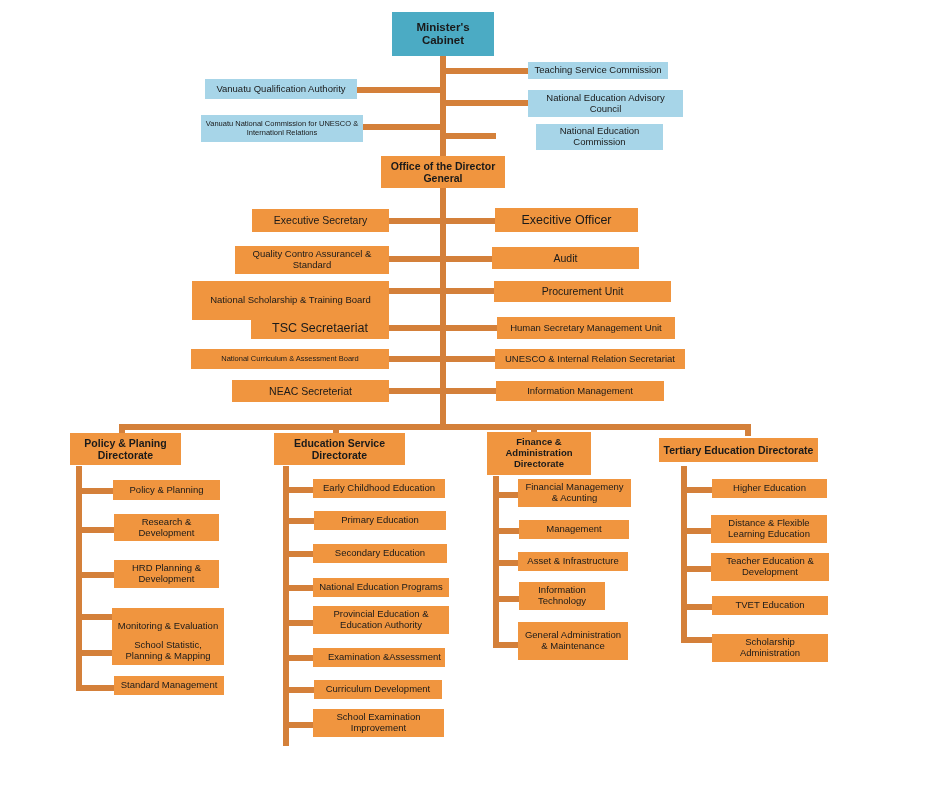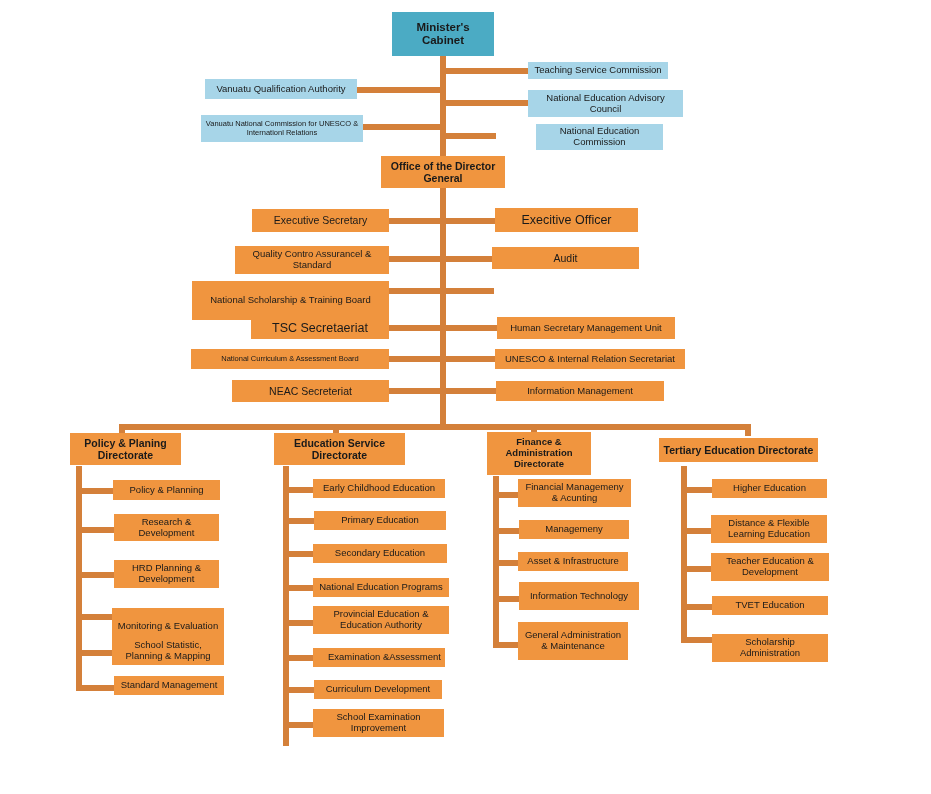--- a/index.html
+++ b/index.html
@@ -115,20 +115,23 @@
   <div class="node orange f10" style="left:232px;top:380px;width:157px;height:22px;">
     <span>NEAC Secreteriat</span>
   </div>
 
   <div class="node orange f12" style="left:495px;top:208px;width:143px;height:24px;">
     <span>Execitive Officer</span>
   </div>
   <div class="node orange f10" style="left:492px;top:247px;width:147px;height:22px;">
     <span>Audit</span>
   </div>
+  <div class="node orange f10" style="left:494px;top:281px;width:177px;height:21px;">
+    <span>Procurement Unit</span>
+  </div>
   <div class="node orange f9" style="left:497px;top:317px;width:178px;height:22px;">
     <span>Human Secretary Management Unit</span>
   </div>
   <div class="node orange f9" style="left:495px;top:349px;width:190px;height:20px;">
     <span>UNESCO &amp; Internal Relation Secretariat</span>
   </div>
   <div class="node orange f9" style="left:496px;top:381px;width:168px;height:20px;">
     <span>Information Management</span>
   </div>
 
@@ -217,26 +220,26 @@
   <div class="conn conn-h" style="left:493px;top:492px;width:28px;"></div>
   <div class="conn conn-h" style="left:493px;top:528px;width:28px;"></div>
   <div class="conn conn-h" style="left:493px;top:560px;width:28px;"></div>
   <div class="conn conn-h" style="left:493px;top:596px;width:28px;"></div>
   <div class="conn conn-h" style="left:493px;top:642px;width:28px;"></div>
 
   <div class="node orange f9" style="left:518px;top:479px;width:113px;height:28px;">
     <span>Financial Managemeny &amp; Acunting</span>
   </div>
   <div class="node orange f9" style="left:519px;top:520px;width:110px;height:19px;">
-    <span>Managemeny</span>
+    <span>Management</span>
   </div>
   <div class="node orange f9" style="left:518px;top:552px;width:110px;height:19px;">
     <span>Asset &amp; Infrastructure</span>
   </div>
-  <div class="node orange f9" style="left:519px;top:582px;width:120px;height:28px;">
+  <div class="node orange f9" style="left:519px;top:582px;width:86px;height:28px;">
     <span>Information Technology</span>
   </div>
   <div class="node orange f9" style="left:518px;top:622px;width:110px;height:38px;">
     <span>General Administration &amp; Maintenance</span>
   </div>
 
   <div class="conn conn-v" style="left:681px;top:466px;height:176px;"></div>
   <div class="conn conn-h" style="left:681px;top:487px;width:32px;"></div>
   <div class="conn conn-h" style="left:681px;top:528px;width:32px;"></div>
   <div class="conn conn-h" style="left:681px;top:566px;width:32px;"></div>

